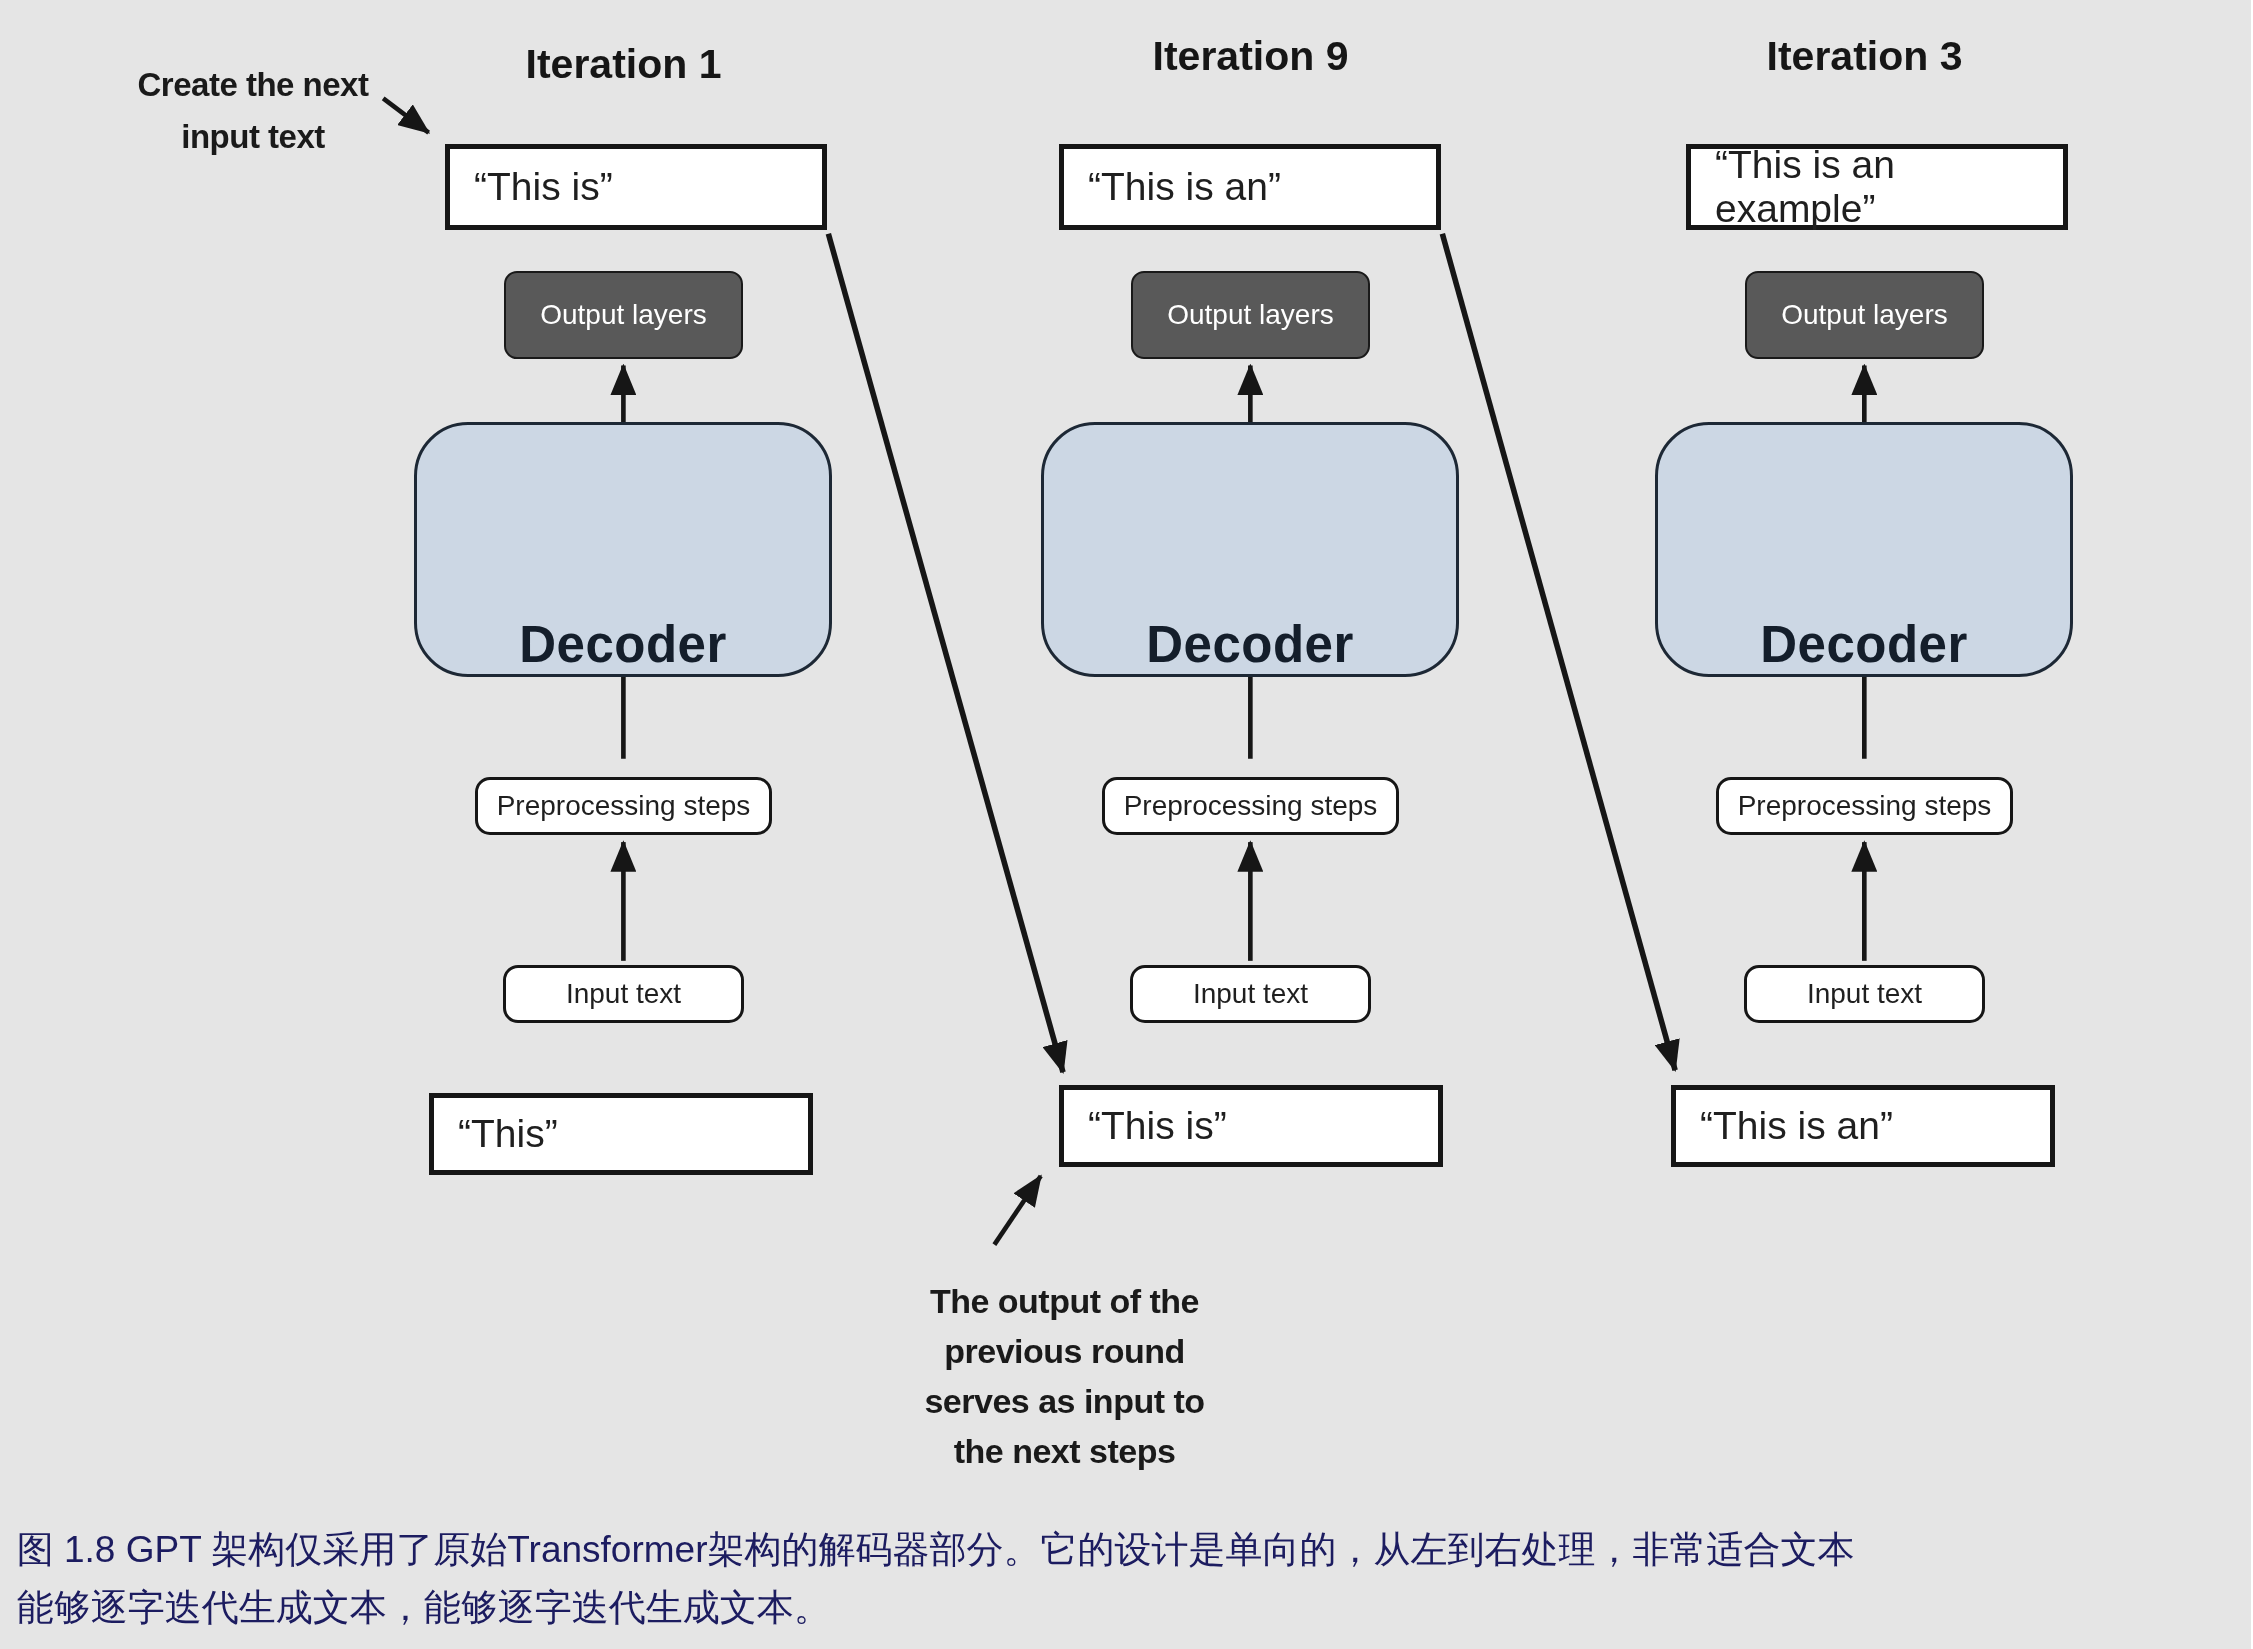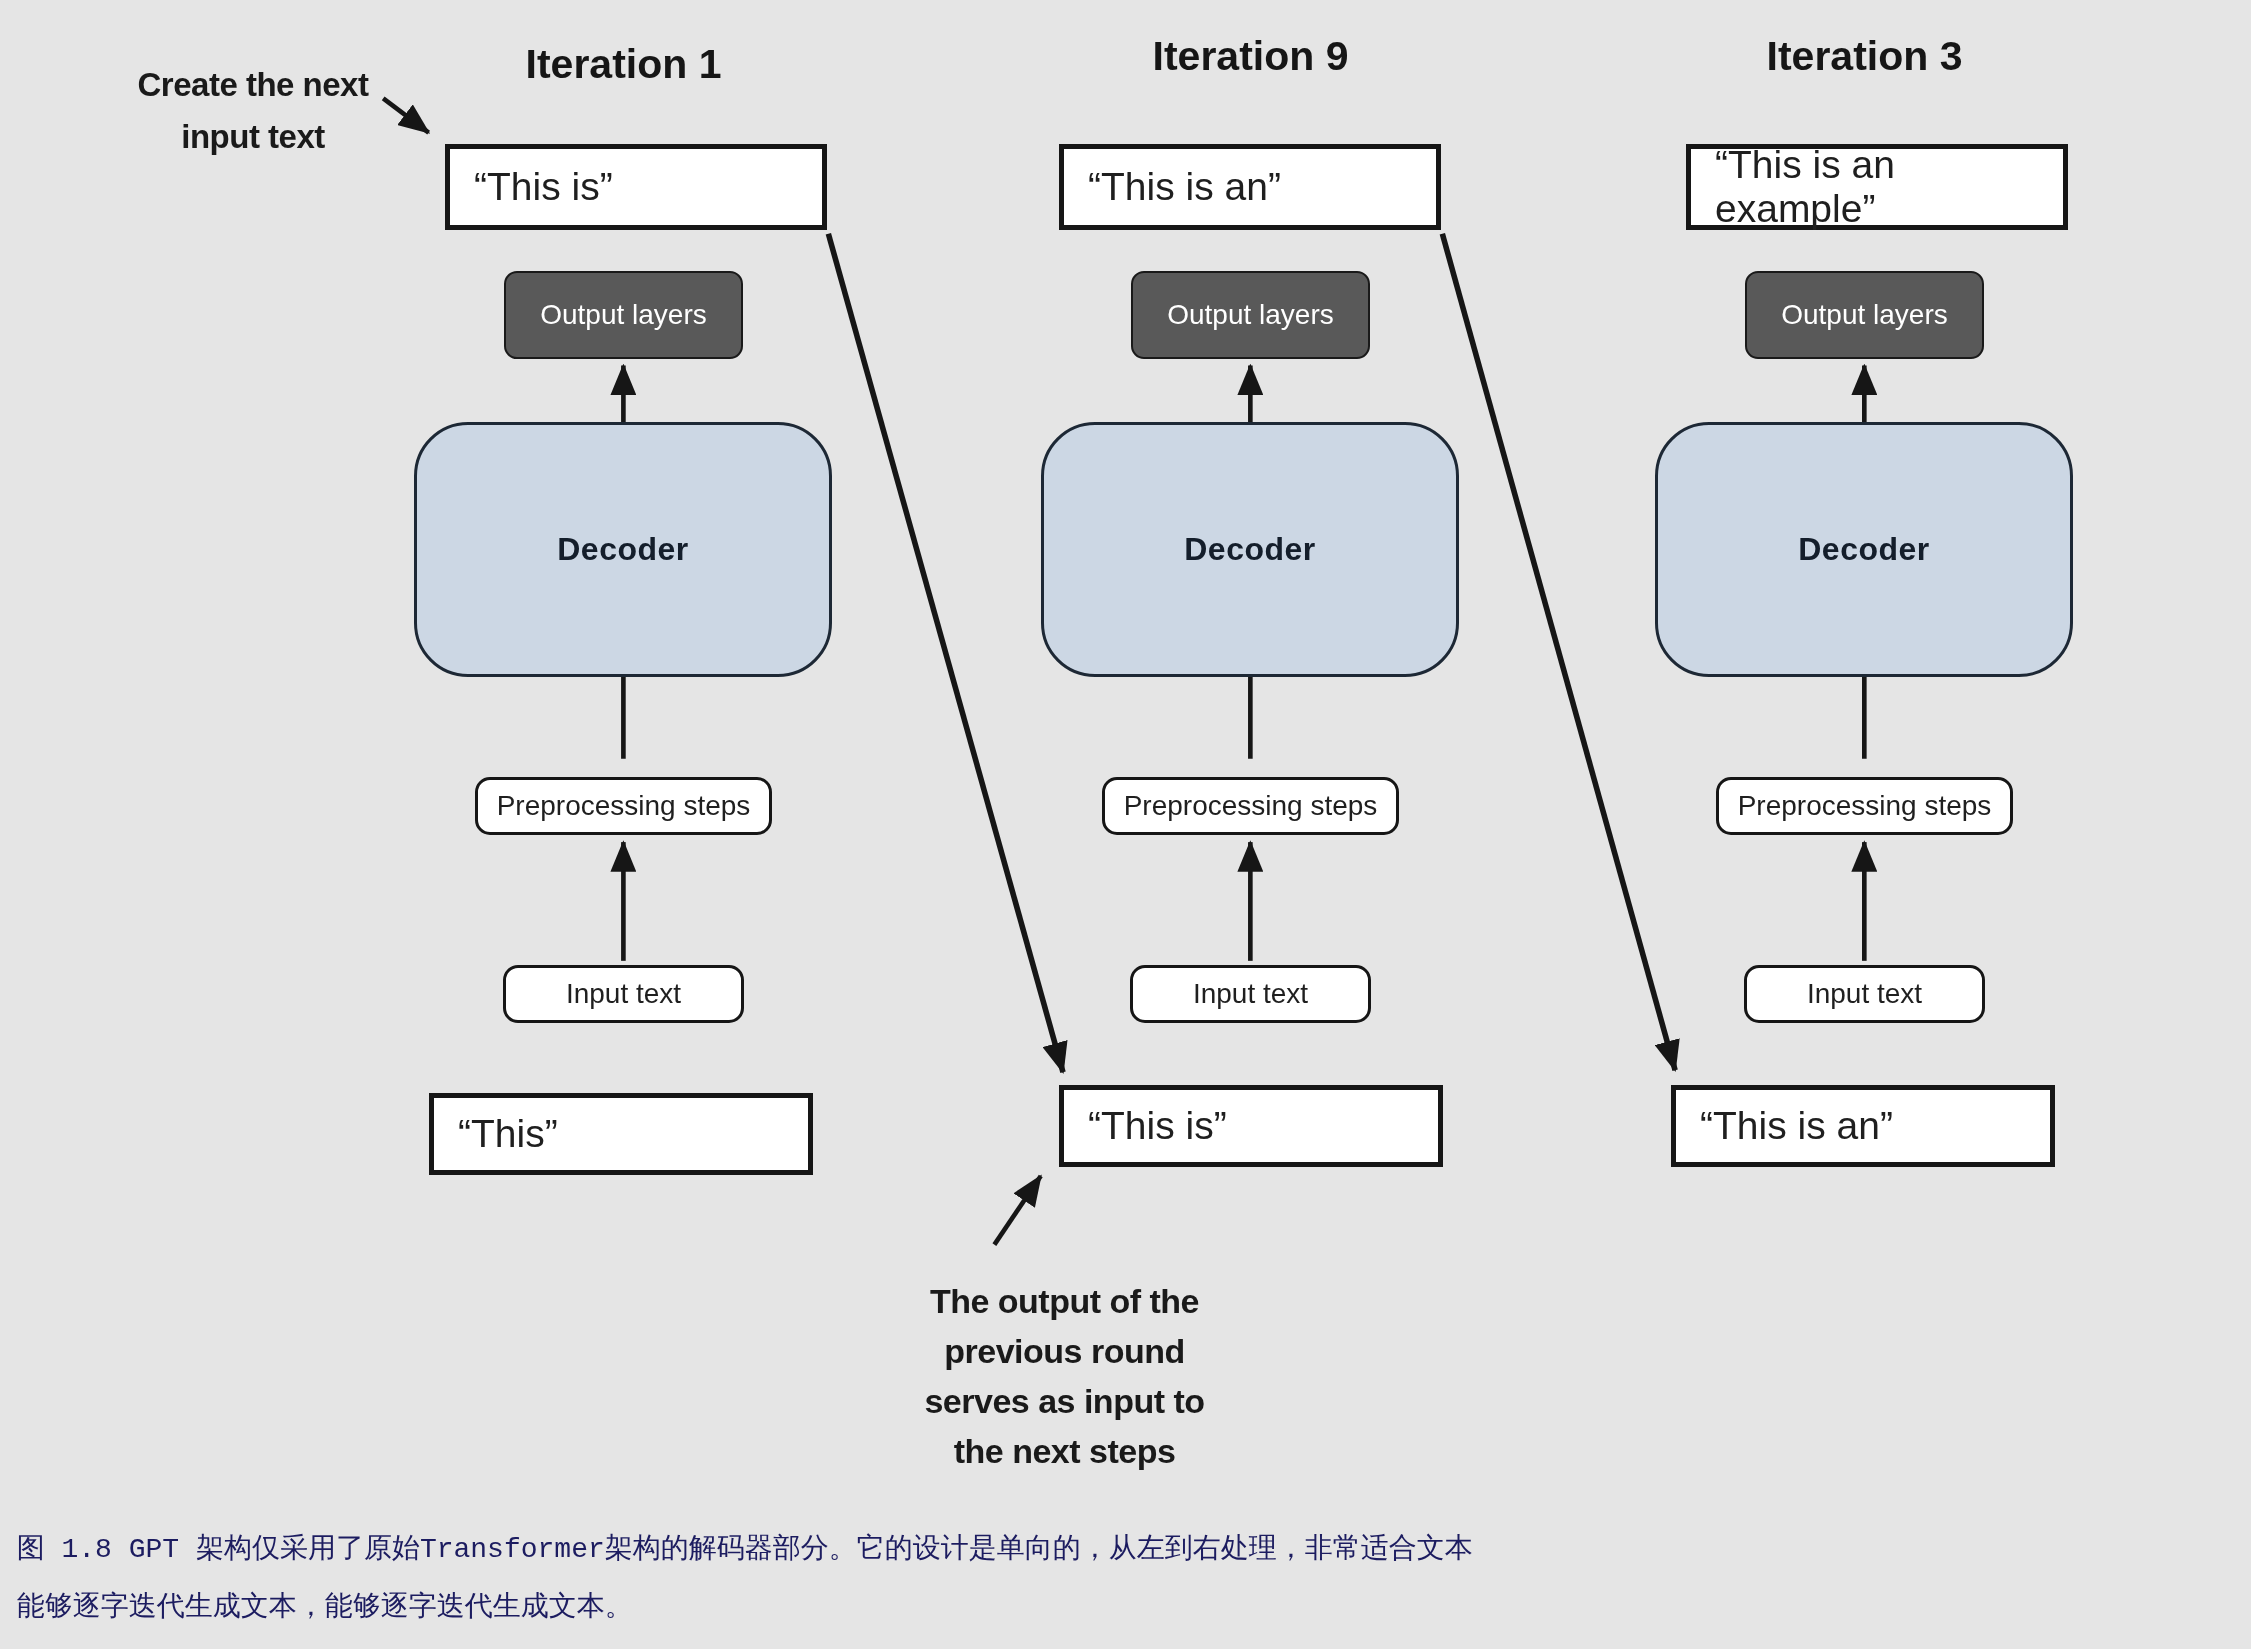--- a/index.html
+++ b/index.html
@@ -26,36 +26,36 @@
     display:flex;align-items:center;
     font-size:39px;color:#1f1f1f;padding-left:24px;
   }
   .pill{
     background:var(--olfill);border:2.8px solid #1a1a1a;border-radius:13px;
     display:flex;align-items:center;justify-content:center;
     font-size:28px;color:var(--oltext);
   }
   .decoder{
     background:var(--decfill);border:3.7px solid var(--decborder);border-radius:54px;
-    display:flex;align-items:center;justify-content:center;
-    font-size:32px;font-weight:bold;color:#141e2b;letter-spacing:0.5px;
+    display:flex;align-items:flex-end;justify-content:center;
+    font-size:51px;font-weight:bold;color:#141e2b;letter-spacing:0.5px;
   }
   .rbox{
     background:#ffffff;border:3.7px solid var(--ink);border-radius:15px;
     display:flex;align-items:center;justify-content:center;
     font-size:28px;color:#1f1f1f;
   }
   .note{
     font-weight:bold;color:#1a1a1a;text-align:center;
     font-size:33px;line-height:52px;letter-spacing:-0.5px;
   }
   .note-bottom{font-size:34px;line-height:50px;}
   .caption{
-    font-size:28px;line-height:58px;color:var(--capcolor);
-    font-family:Liberation Mono, monospace;
+    font-size:37px;line-height:58px;color:var(--capcolor);
+    font-family:Liberation Sans, sans-serif;
   }
 </style>
 </head>
 <body>
 
 <div class="canvas">
 
   <svg class="arrows" viewBox="0 0 2430 1778" xmlns="http://www.w3.org/2000/svg">
     <defs>
       <marker id="ah" markerUnits="userSpaceOnUse" markerWidth="34" markerHeight="28" refX="32" refY="14" orient="auto">

